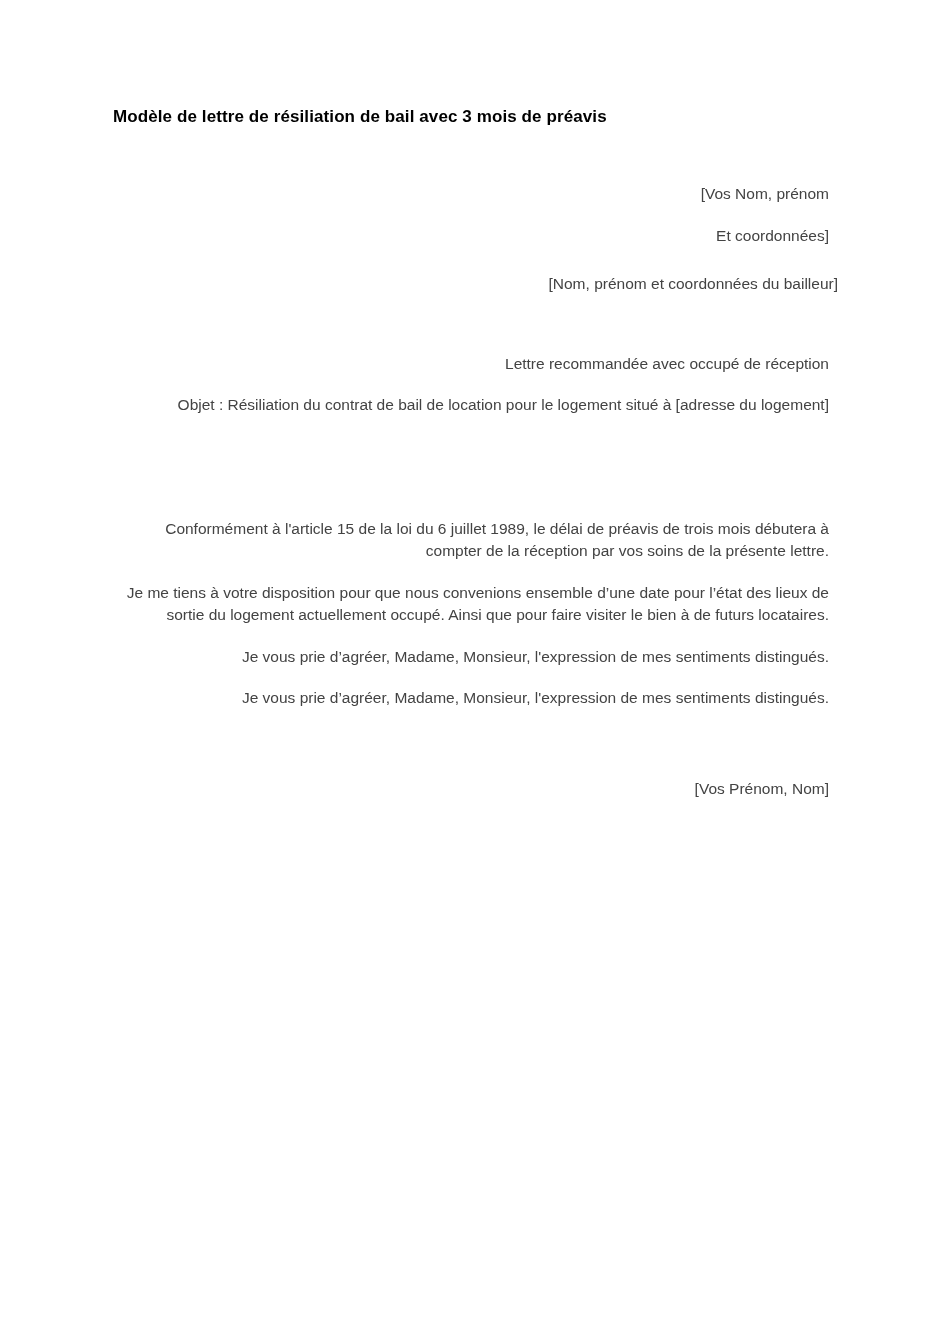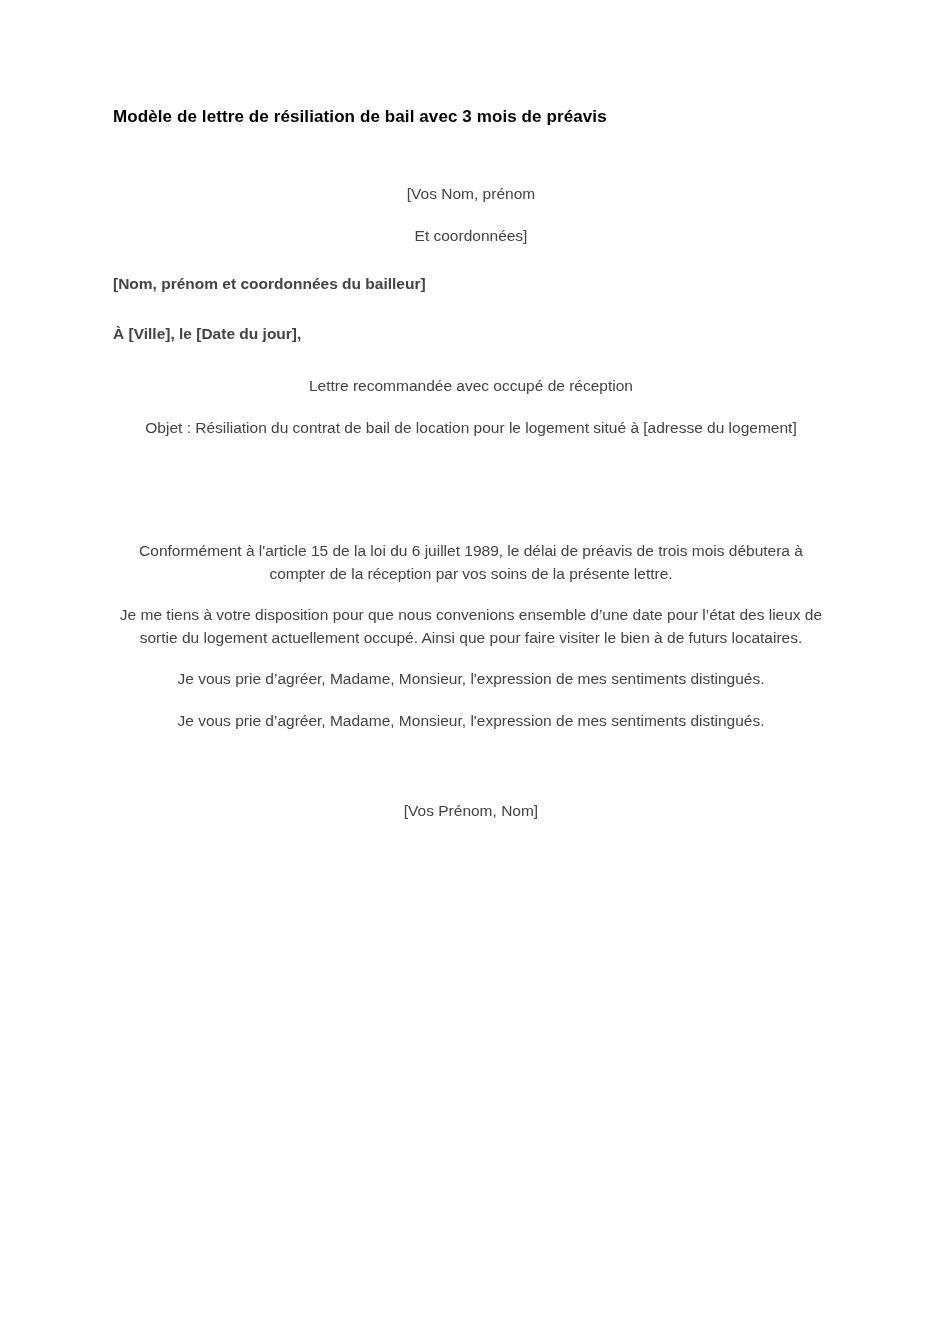--- a/index.html
+++ b/index.html
@@ -41,28 +41,27 @@
     line-height: 22px;
     letter-spacing: 0.1px;
     margin: 0 0 0 0;
   }
 
   .para {
     font-size: 15.5px;
     color: #434343;
     line-height: 22.5px;
     margin: 0;
-    text-align: center;
+    text-align: right;
     white-space: pre-line;
   }
 
   .para.right {
-    text-align: left;
+    text-align: right;
     width: 725px;
-    font-weight: bold;
   }
 
   
   .sp-title-to-sender { height: 55px; }
   .sp-line           { height: 19px; }
   .sp-block          { height: 30px; }
   .sp-recipient      { height: 26px; }
   .sp-date           { height: 27px; }
   .sp-objet          { height: 19px; }
   .sp-salut          { height: 63px; }
@@ -86,21 +85,20 @@
     <div class="sp-line"></div>
 
     <p class="para">Et coordonnées]</p>
 
     <div class="sp-recipient"></div>
 
     <p class="para right">[Nom, prénom et coordonnées du bailleur]</p>
 
     <div class="sp-date"></div>
 
-    <p class="para right">À [Ville], le [Date du jour],</p>
 
     <div class="sp-block"></div>
 
     <p class="para">Lettre recommandée avec occupé de réception</p>
 
     <div class="sp-objet"></div>
 
     <p class="para">Objet : Résiliation du contrat de bail de location pour le logement situé à [adresse du logement]</p>
 
     <div class="sp-salut"></div>

